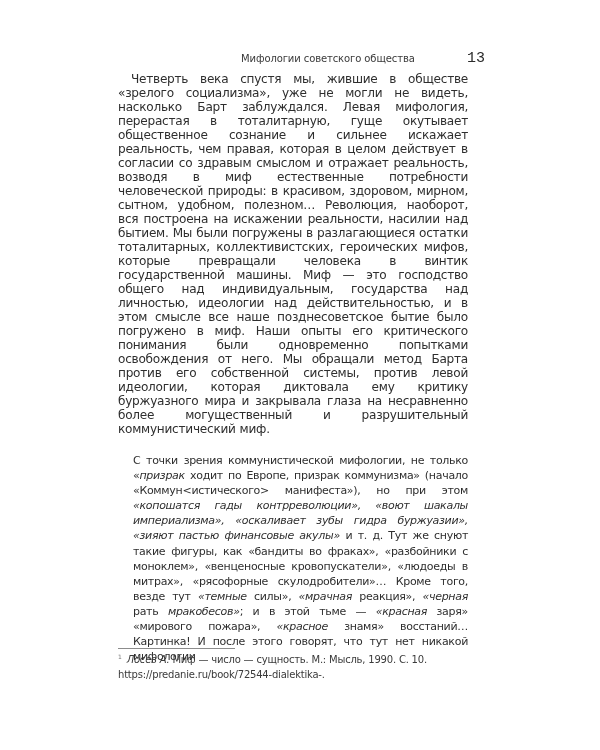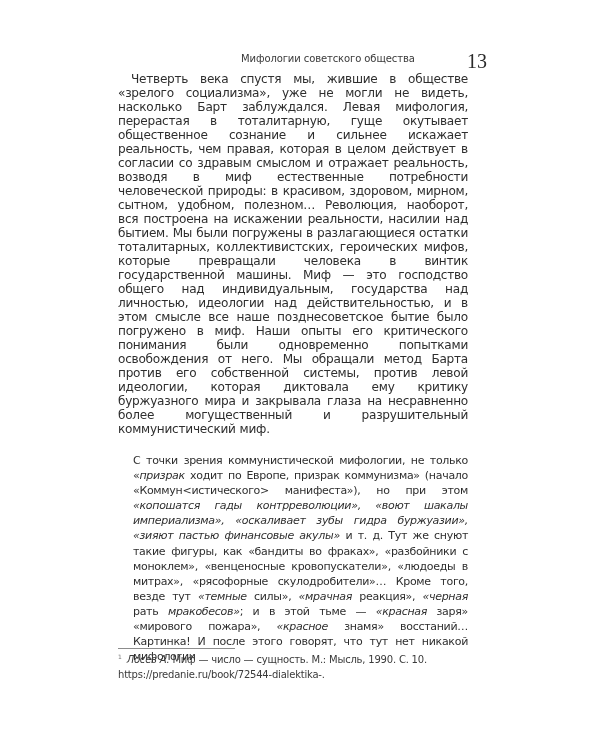--- a/index.html
+++ b/index.html
@@ -29,22 +29,22 @@
       top: 3px;
       font-size: 10px;
       letter-spacing: -0.1px;
       color: #3a3a3a;
       white-space: nowrap;
     }
     .page-number {
       position: absolute;
       left: 450px;
       top: 0px;
-      font-family: Liberation Serif, serif;
-      font-size: 20px;
+      font-family: Liberation Mono, monospace;
+      font-size: 15px;
       color: #2a2a2a;
     }
     .text-block {
       position: absolute;
       left: 118px;
       top: 72px;
       width: 350px;
     }
     .para {
       margin: 0;

